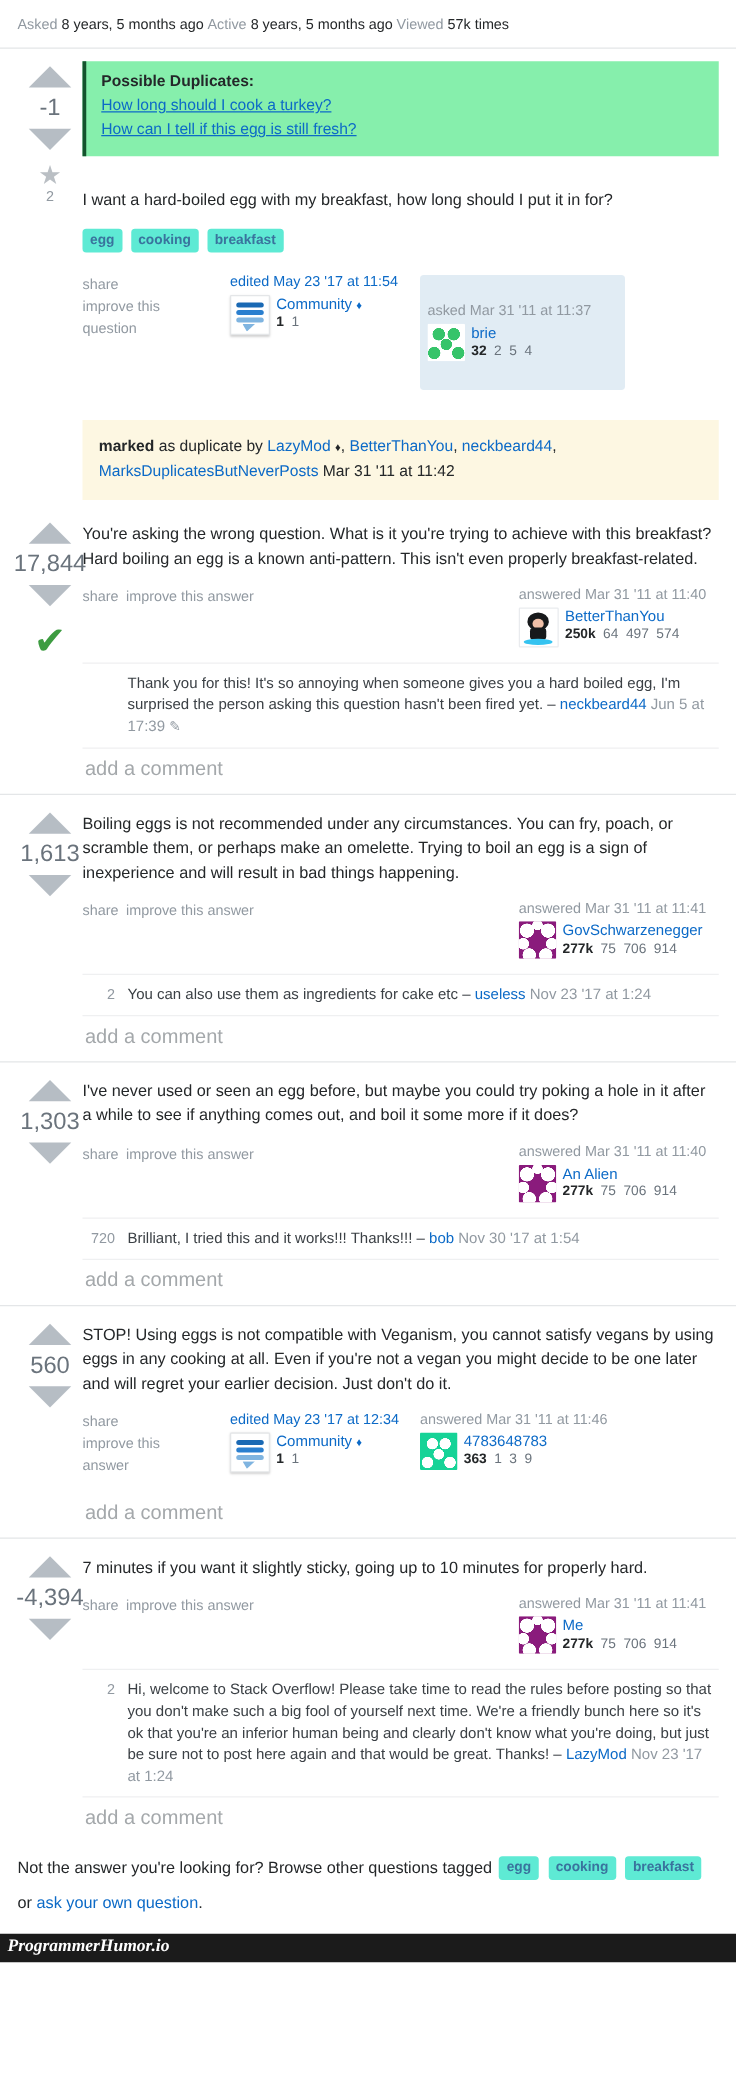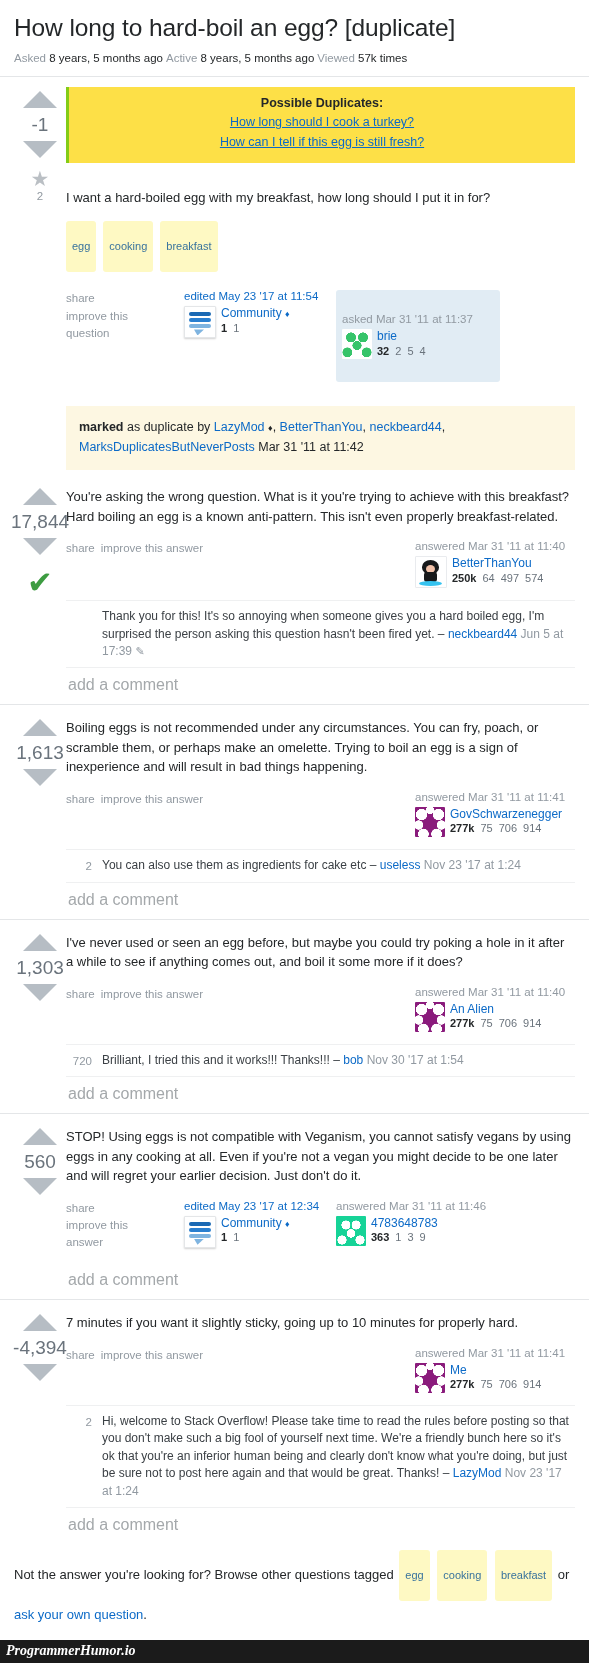--- a/index.html
+++ b/index.html
@@ -27,28 +27,28 @@
   .arrow-up,.arrow-down{width:0;height:0;border-left:17px solid transparent;border-right:17px solid transparent;}
   .arrow-up{border-bottom:17px solid #b6bdc4;}
   .arrow-down{border-top:17px solid #b6bdc4;}
   .votecount{font-size:19px;color:#6a737c;line-height:1;margin:7px 0;font-weight:400;white-space:nowrap;}
   .fav{margin-top:10px;display:flex;flex-direction:column;align-items:center;}
   .star{color:#babfc4;font-size:21px;line-height:1;}
   .favnum{font-size:11.5px;color:#9199a1;margin-top:1px;}
   .check{color:#3d9c41;font-size:31px;line-height:1;margin-top:12px;font-weight:bold;}
 
   
-  .dupe-banner{background:#fde047;border-left:3px solid #84cc16;padding:9px 12px 11px 12px;text-align:center;}
+  .dupe-banner{background:#86efac;border-left:3px solid #14532d;padding:9px 12px 11px 12px;}
   .dupe-banner .dup-title{font-weight:bold;font-size:12.5px;color:#242729;margin-bottom:3px;}
   .dupe-banner a{display:block;color:#0c6ac7;text-decoration:underline;font-size:12.5px;line-height:1.55;}
 
   
   .q-text{font-size:13px;line-height:1.5;color:#242729;padding:25px 0 2px 0;}
   .tags{display:flex;gap:7px;flex-wrap:wrap;padding:12px 0 4px 0;}
-  .tag{background:#fef9c3;color:#39739d;font-size:11px;padding:20px 6px;border-radius:3px;line-height:1;}
+  .tag{background:#5eead4;color:#39739d;font-size:11px;padding:4px 6px;border-radius:3px;line-height:1;font-weight:bold;}
 
   
   .metarow{display:flex;align-items:flex-start;padding:14px 0 12px 0;font-size:11.5px;}
   .actions{flex:0 0 auto;width:118px;color:#9199a1;line-height:1.5;}
   .actions.inline{display:flex;gap:6px;width:auto;flex:1 1 auto;}
   .actions span{display:block;}
   .actions.inline span{display:inline;}
   .usercard{width:152px;flex:0 0 152px;font-size:11.5px;}
   .usercard.wide{width:160px;flex:0 0 160px;}
   .usercard .ts{color:#9199a1;margin-bottom:4px;}
@@ -120,21 +120,20 @@
   .footer a{color:#0c6ac7;text-decoration:none;}
   .watermark{background:#1b1b1b;color:#ffffff;font-family:"Liberation Serif","DejaVu Serif",serif;font-style:italic;font-weight:bold;font-size:14px;padding:3px 6px 4px 6px;}
   .diamond{font-size:9px;}
 </style>
 </head>
 <body>
 
 <div class="page">
 
   <div class="q-header">
-    <h1 class="q-title">How long to hard-boil an egg? [duplicate]</h1>
     <div class="q-stats">
       <span>
         <span class="lbl">Asked</span>
         <span class="val">8 years, 5 months ago</span>
       </span>
       <span>
         <span class="lbl">Active</span>
         <span class="val">8 years, 5 months ago</span>
       </span>
       <span>

